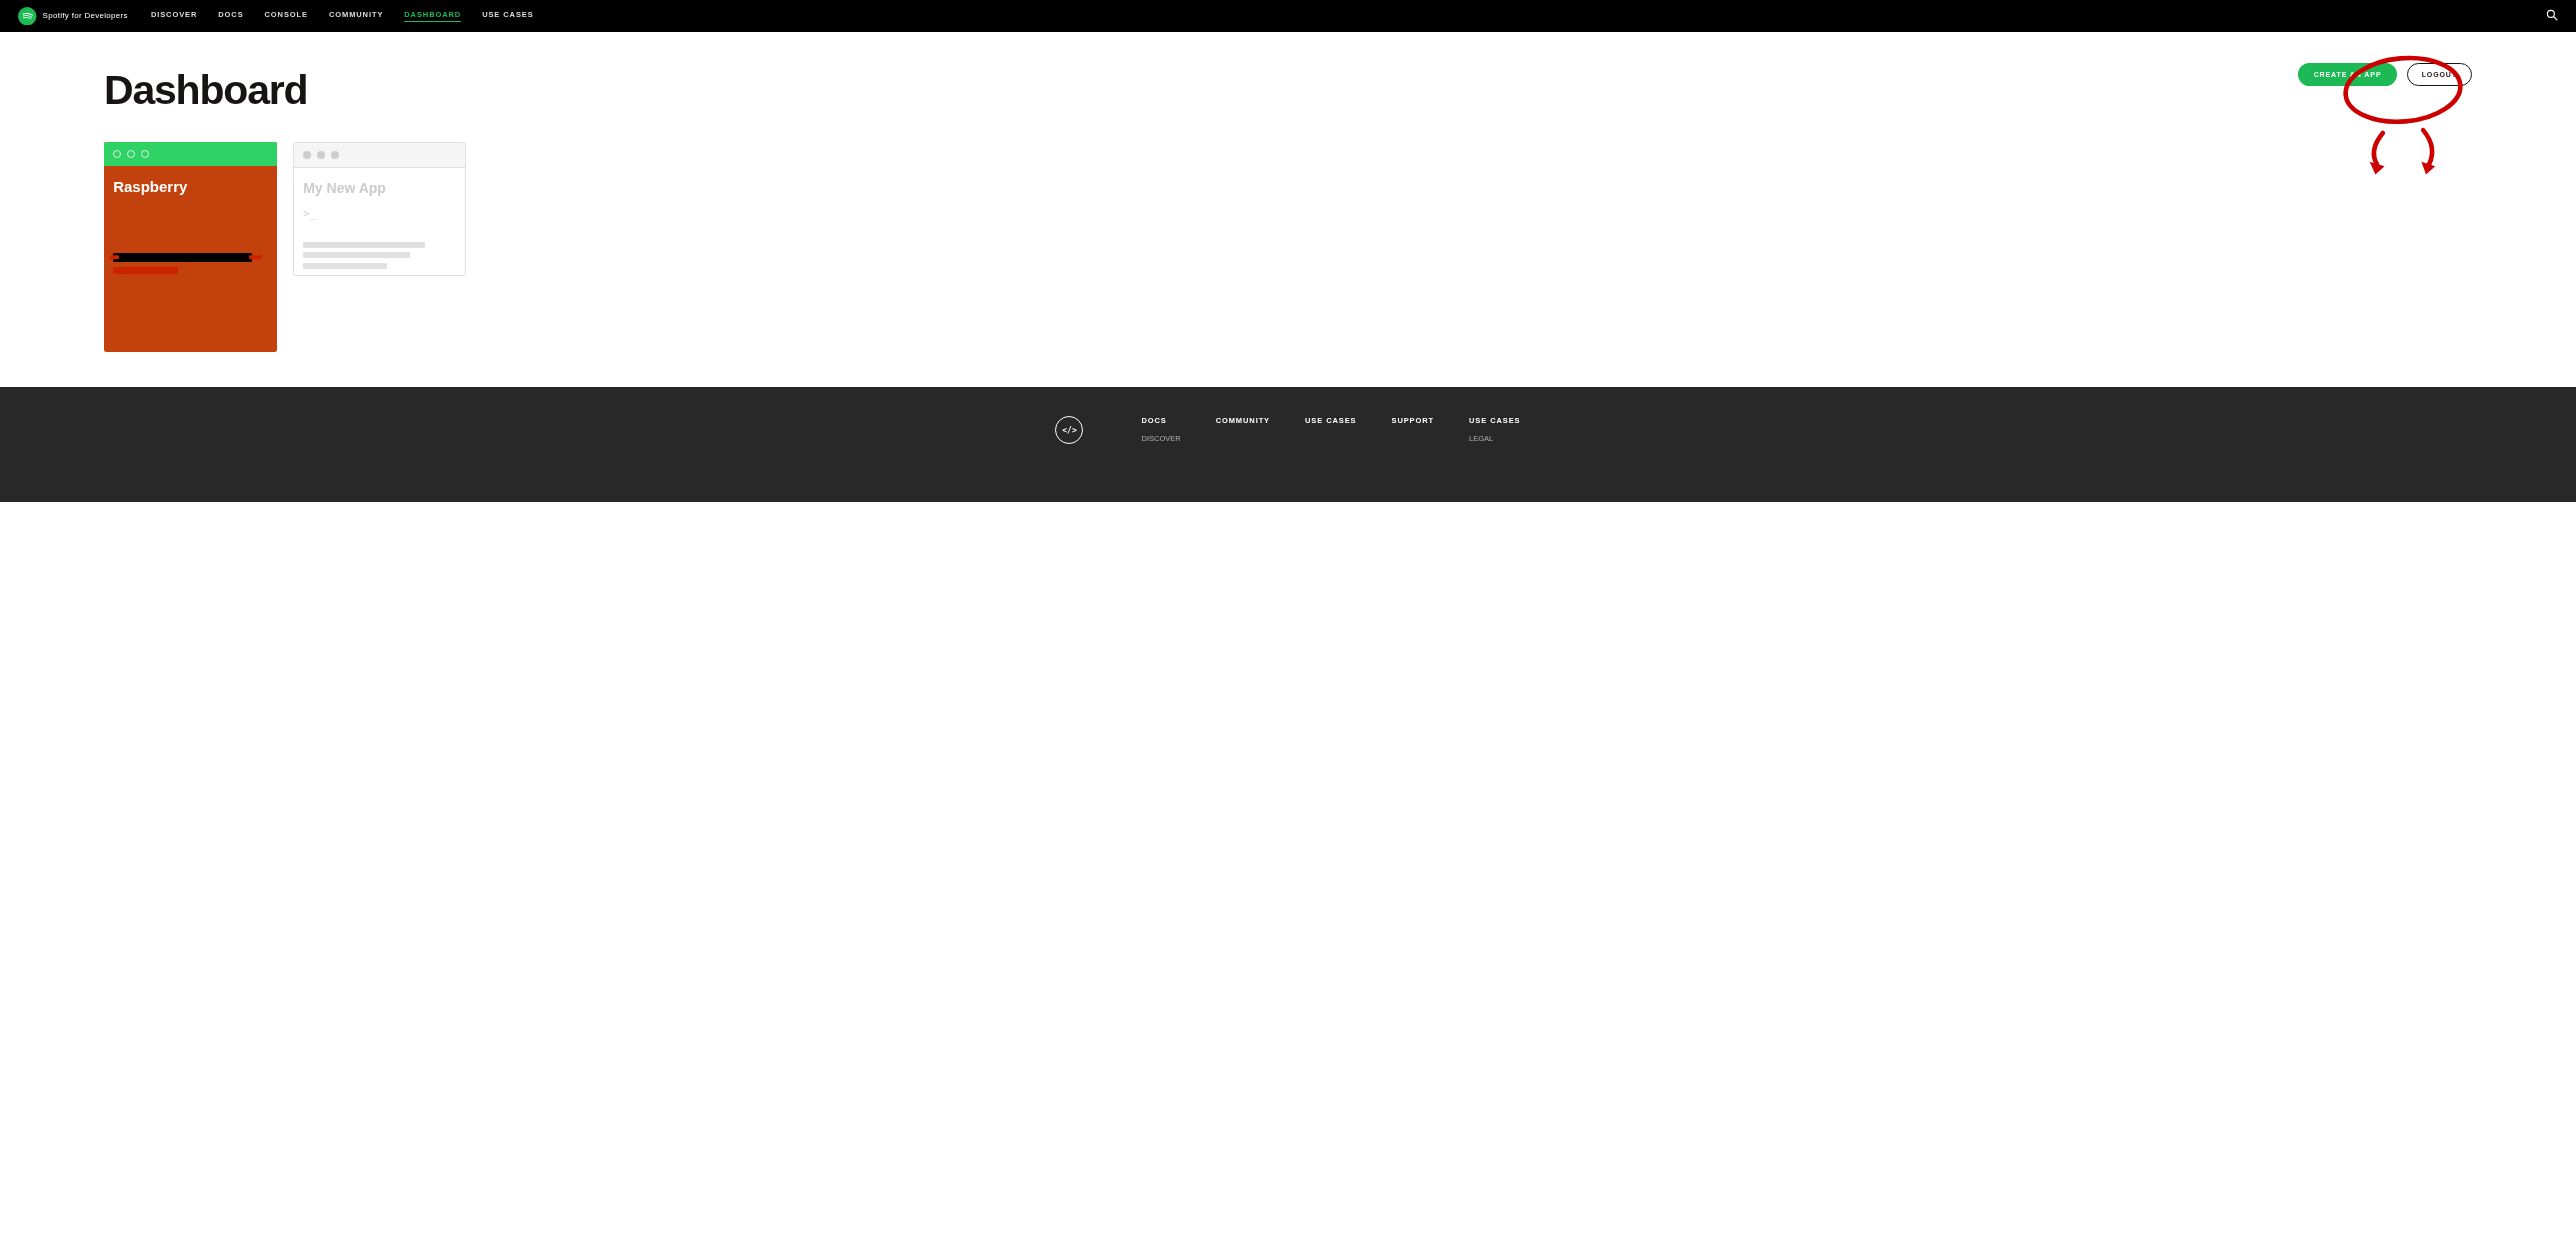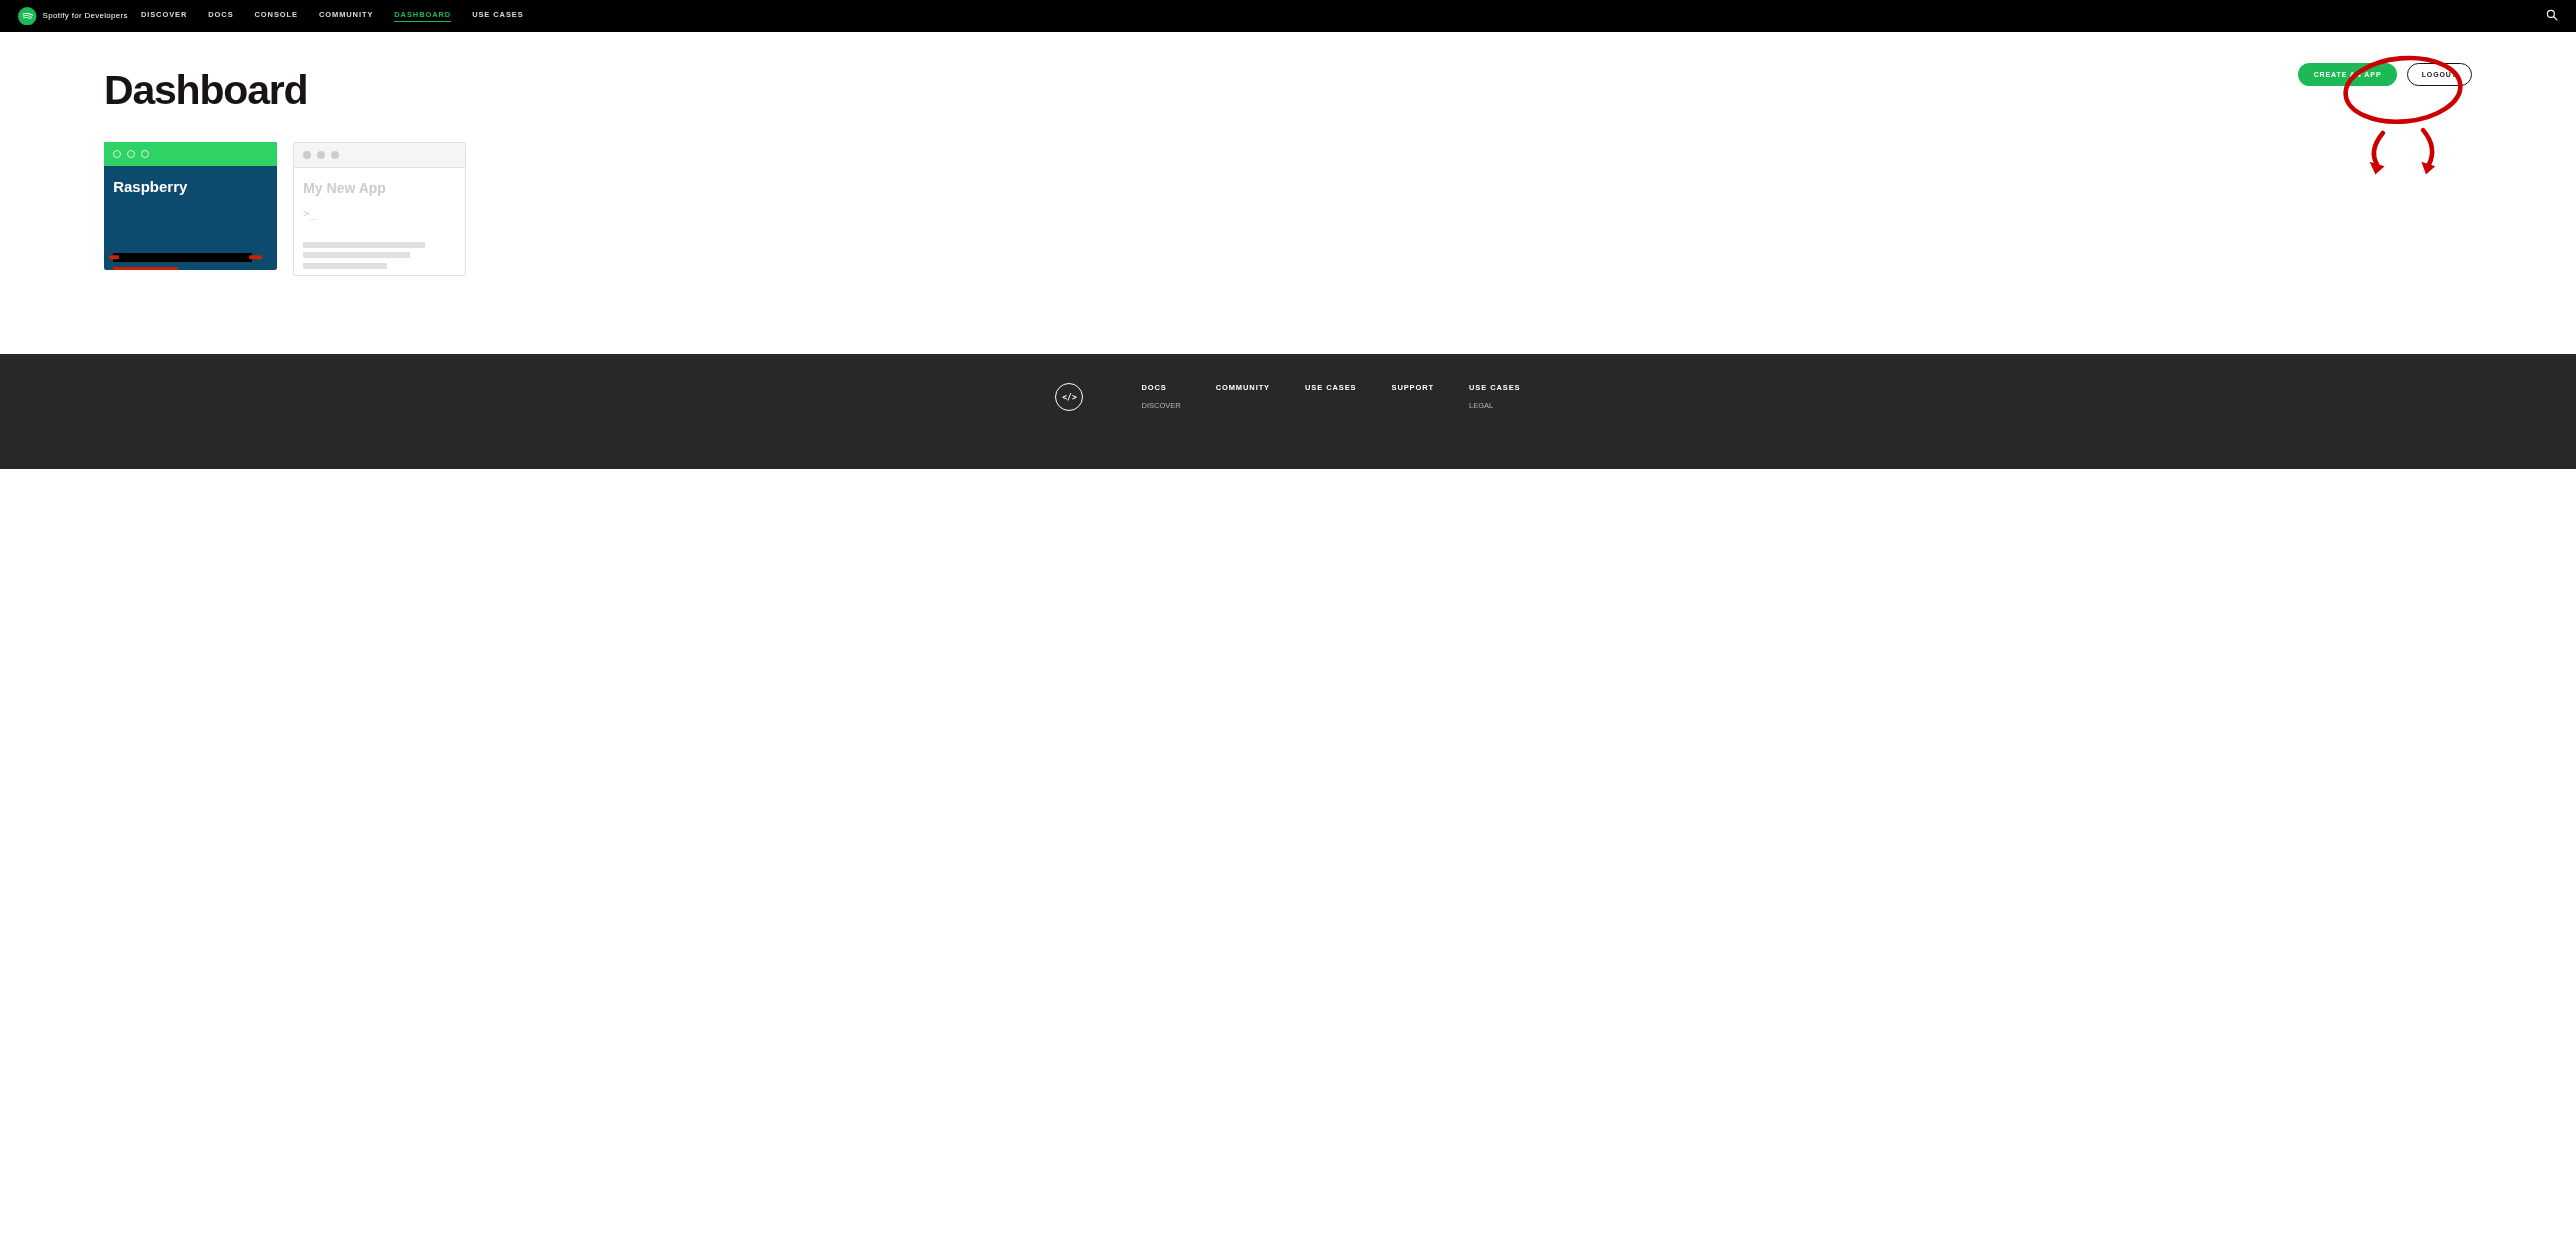--- a/index.html
+++ b/index.html
@@ -10,21 +10,21 @@
       background: #000;
       height: 32px;
       display: flex;
       align-items: center;
       padding: 0 18.4px;
       justify-content: space-between;
     }
     .navbar-left {
       display: flex;
       align-items: center;
-      gap: 13px;
+      gap: 23px;
     }
     .logo-area {
       display: flex;
       align-items: center;
       gap: 5.8px;
     }
     .spotify-logo {
       width: 18.4px;
       height: 18.4px;
     }
@@ -125,22 +125,22 @@
 
     
     .cards-row {
       display: flex;
       gap: 16px;
     }
 
     
     .card-raspberry {
       width: 173px;
-      height: 128px;
-      background: #0c4a6e;
+      height: 210px;
+      background: #c2410c;
       border-radius: 2.3px;
       overflow: hidden;
       position: relative;
       flex-shrink: 0;
     }
     .card-raspberry-header {
       background: #2ed265;
       padding: 8px 9.2px;
       display: flex;
       gap: 5.8px;

